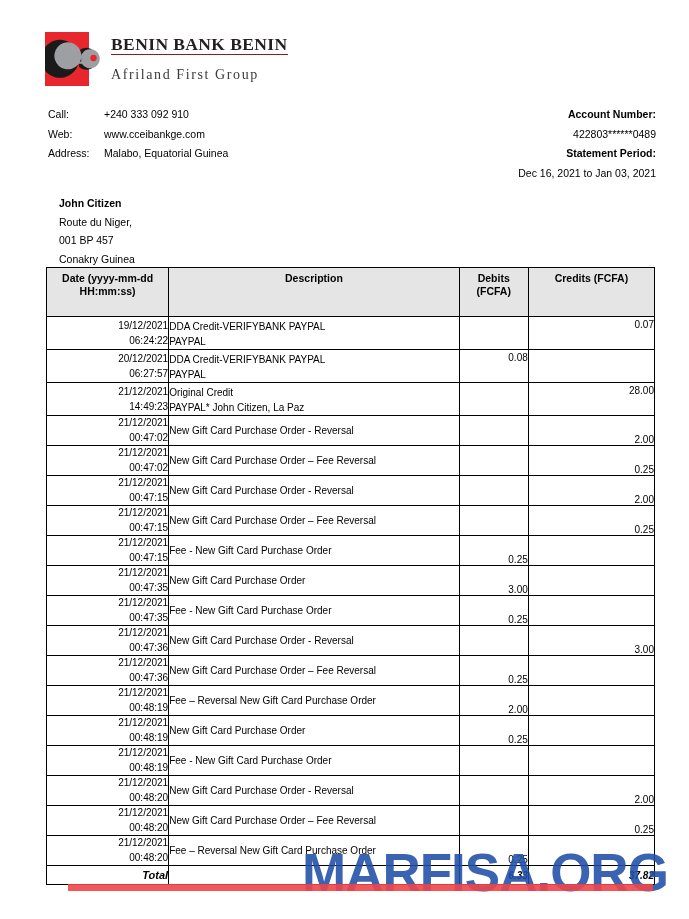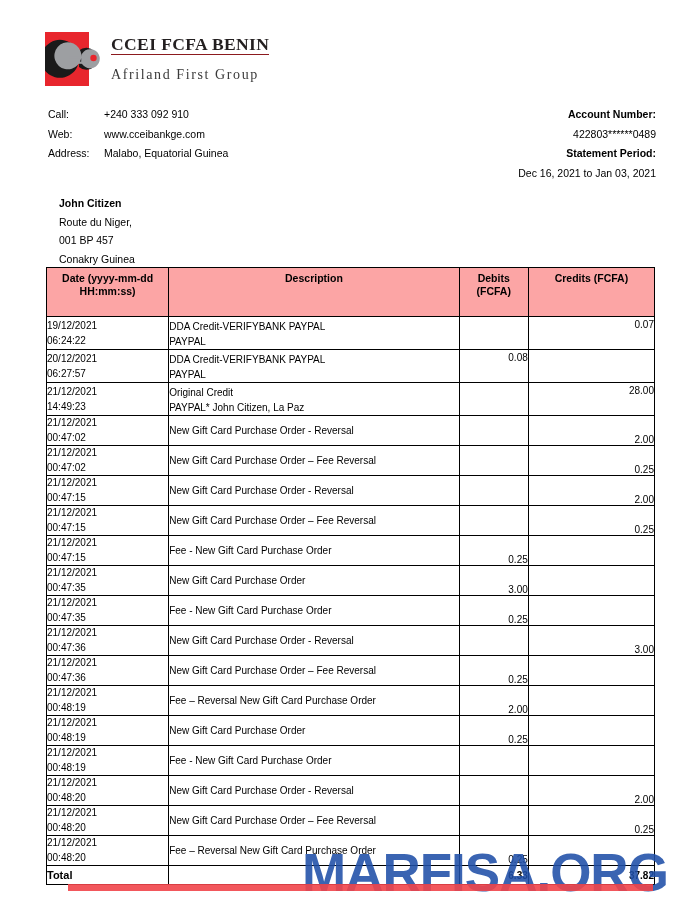--- a/index.html
+++ b/index.html
@@ -109,36 +109,36 @@
     border-collapse: collapse;
     width: 609px;
     table-layout: fixed;
   }
   table.txn th, table.txn td {
     border: 1px solid #000000;
     font-size: 10px;
     padding: 0;
   }
   table.txn thead th {
-    background: #fca5a5;
+    background: #e5e5e5;
     font-weight: bold;
     font-size: 10.5px;
     text-align: center;
     line-height: 12.5px;
     height: 44px;
     vertical-align: top;
     padding-top: 4px;
   }
   .col-date  { width: 122px; }
   .col-desc  { width: 290px; }
   .col-deb   { width: 69px; }
   .col-cre   { width: 126px; }
 
   td.c-date {
-    text-align: left;
+    text-align: right;
     line-height: 14.5px;
     padding: 1px 0 1px 0;
     font-size: 10px;
     white-space: pre-line;
     margin-top: 40px;
   }
   td.c-desc {
     text-align: left;
     padding-left: 4px;
     line-height: 15px;
@@ -151,21 +151,21 @@
     padding-right: 4px;
     font-size: 10.5px;
     vertical-align: bottom;
     padding-bottom: 2px;
   }
   td.c-amt.top { vertical-align: top; padding-top: 2px; }
 
   tr.r-two td.c-date { vertical-align: top; padding-top: 2px; }
   tr.r-two td.c-desc { vertical-align: top; padding-top: 2px; }
 
-  tr.total td { font-weight: bold; height: 18px; }
+  tr.total td { font-weight: bold; height: 18px; font-style: italic; }
   tr.total td.c-date { font-size: 11px; vertical-align: middle; }
   tr.total td.c-amt  { vertical-align: middle; padding-bottom: 0; }
 
   
   .wm {
     position: absolute;
     left: 0;
     top: 0;
     width: 689px;
     height: 919px;
@@ -201,21 +201,21 @@
     <div class="red-sq"></div>
     <svg width="62" height="54" viewBox="0 0 62 54">
       <path d="M34 27 A19 19 0 1 1 34 26.6 L34 35 A11 11 0 1 0 34 18.6 Z" fill="#1A1A1A"></path>
       <path d="M36 27 A13.5 13.5 0 1 1 36.2 26 L36.2 30.2 A9.6 9.6 0 1 0 36.2 23.4 Z" fill="#9D9FA2"></path>
       <rect x="24" y="24.2" width="13" height="2.2" fill="#9D9FA2"></rect>
       <rect x="24" y="29.6" width="13" height="2.2" fill="#9D9FA2"></rect>
       <circle cx="48.5" cy="26" r="3.2" fill="#E8262D"></circle>
     </svg>
   </div>
   <div class="logo-text">
-    <div class="logo-title">CCEI FCFA BENIN</div>
+    <div class="logo-title">BENIN BANK BENIN</div>
     <div class="logo-sub">Afriland First Group</div>
   </div>
 </div>
 
 <div class="svc">
   <table>
     <tbody>
         <tr>
       <td class="lbl">Call:</td>
       <td>+240 333 092 910</td>

